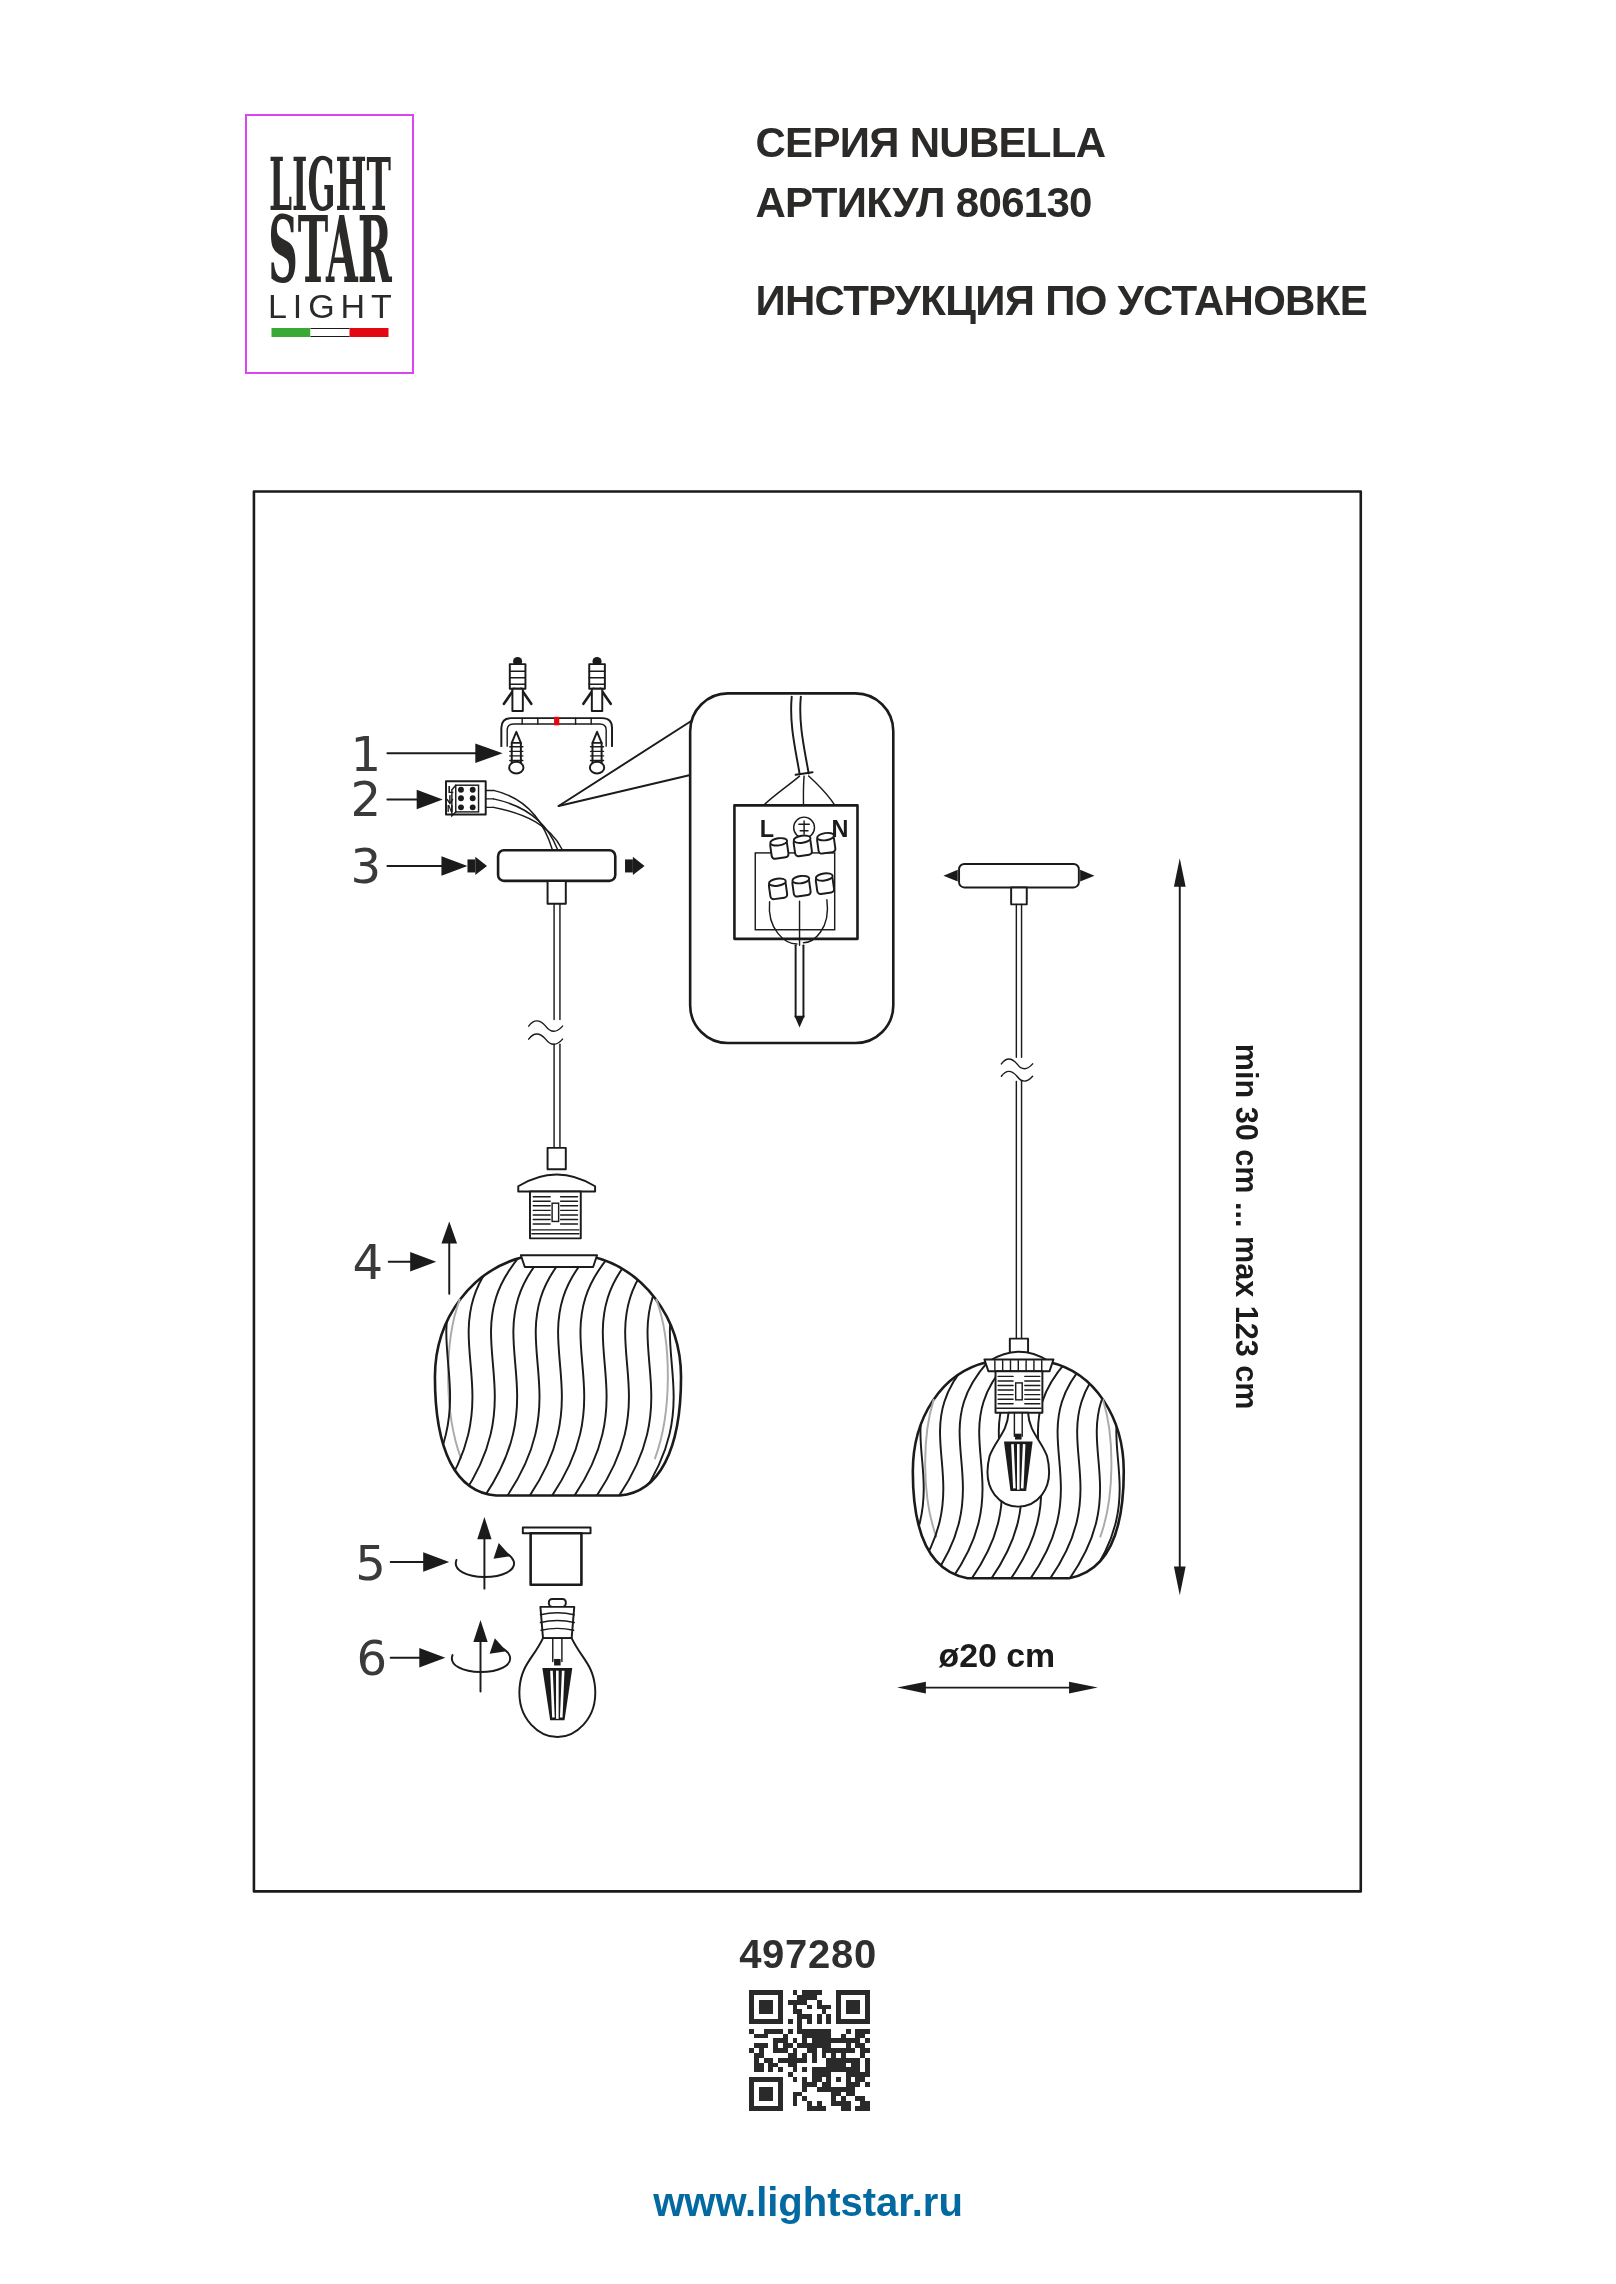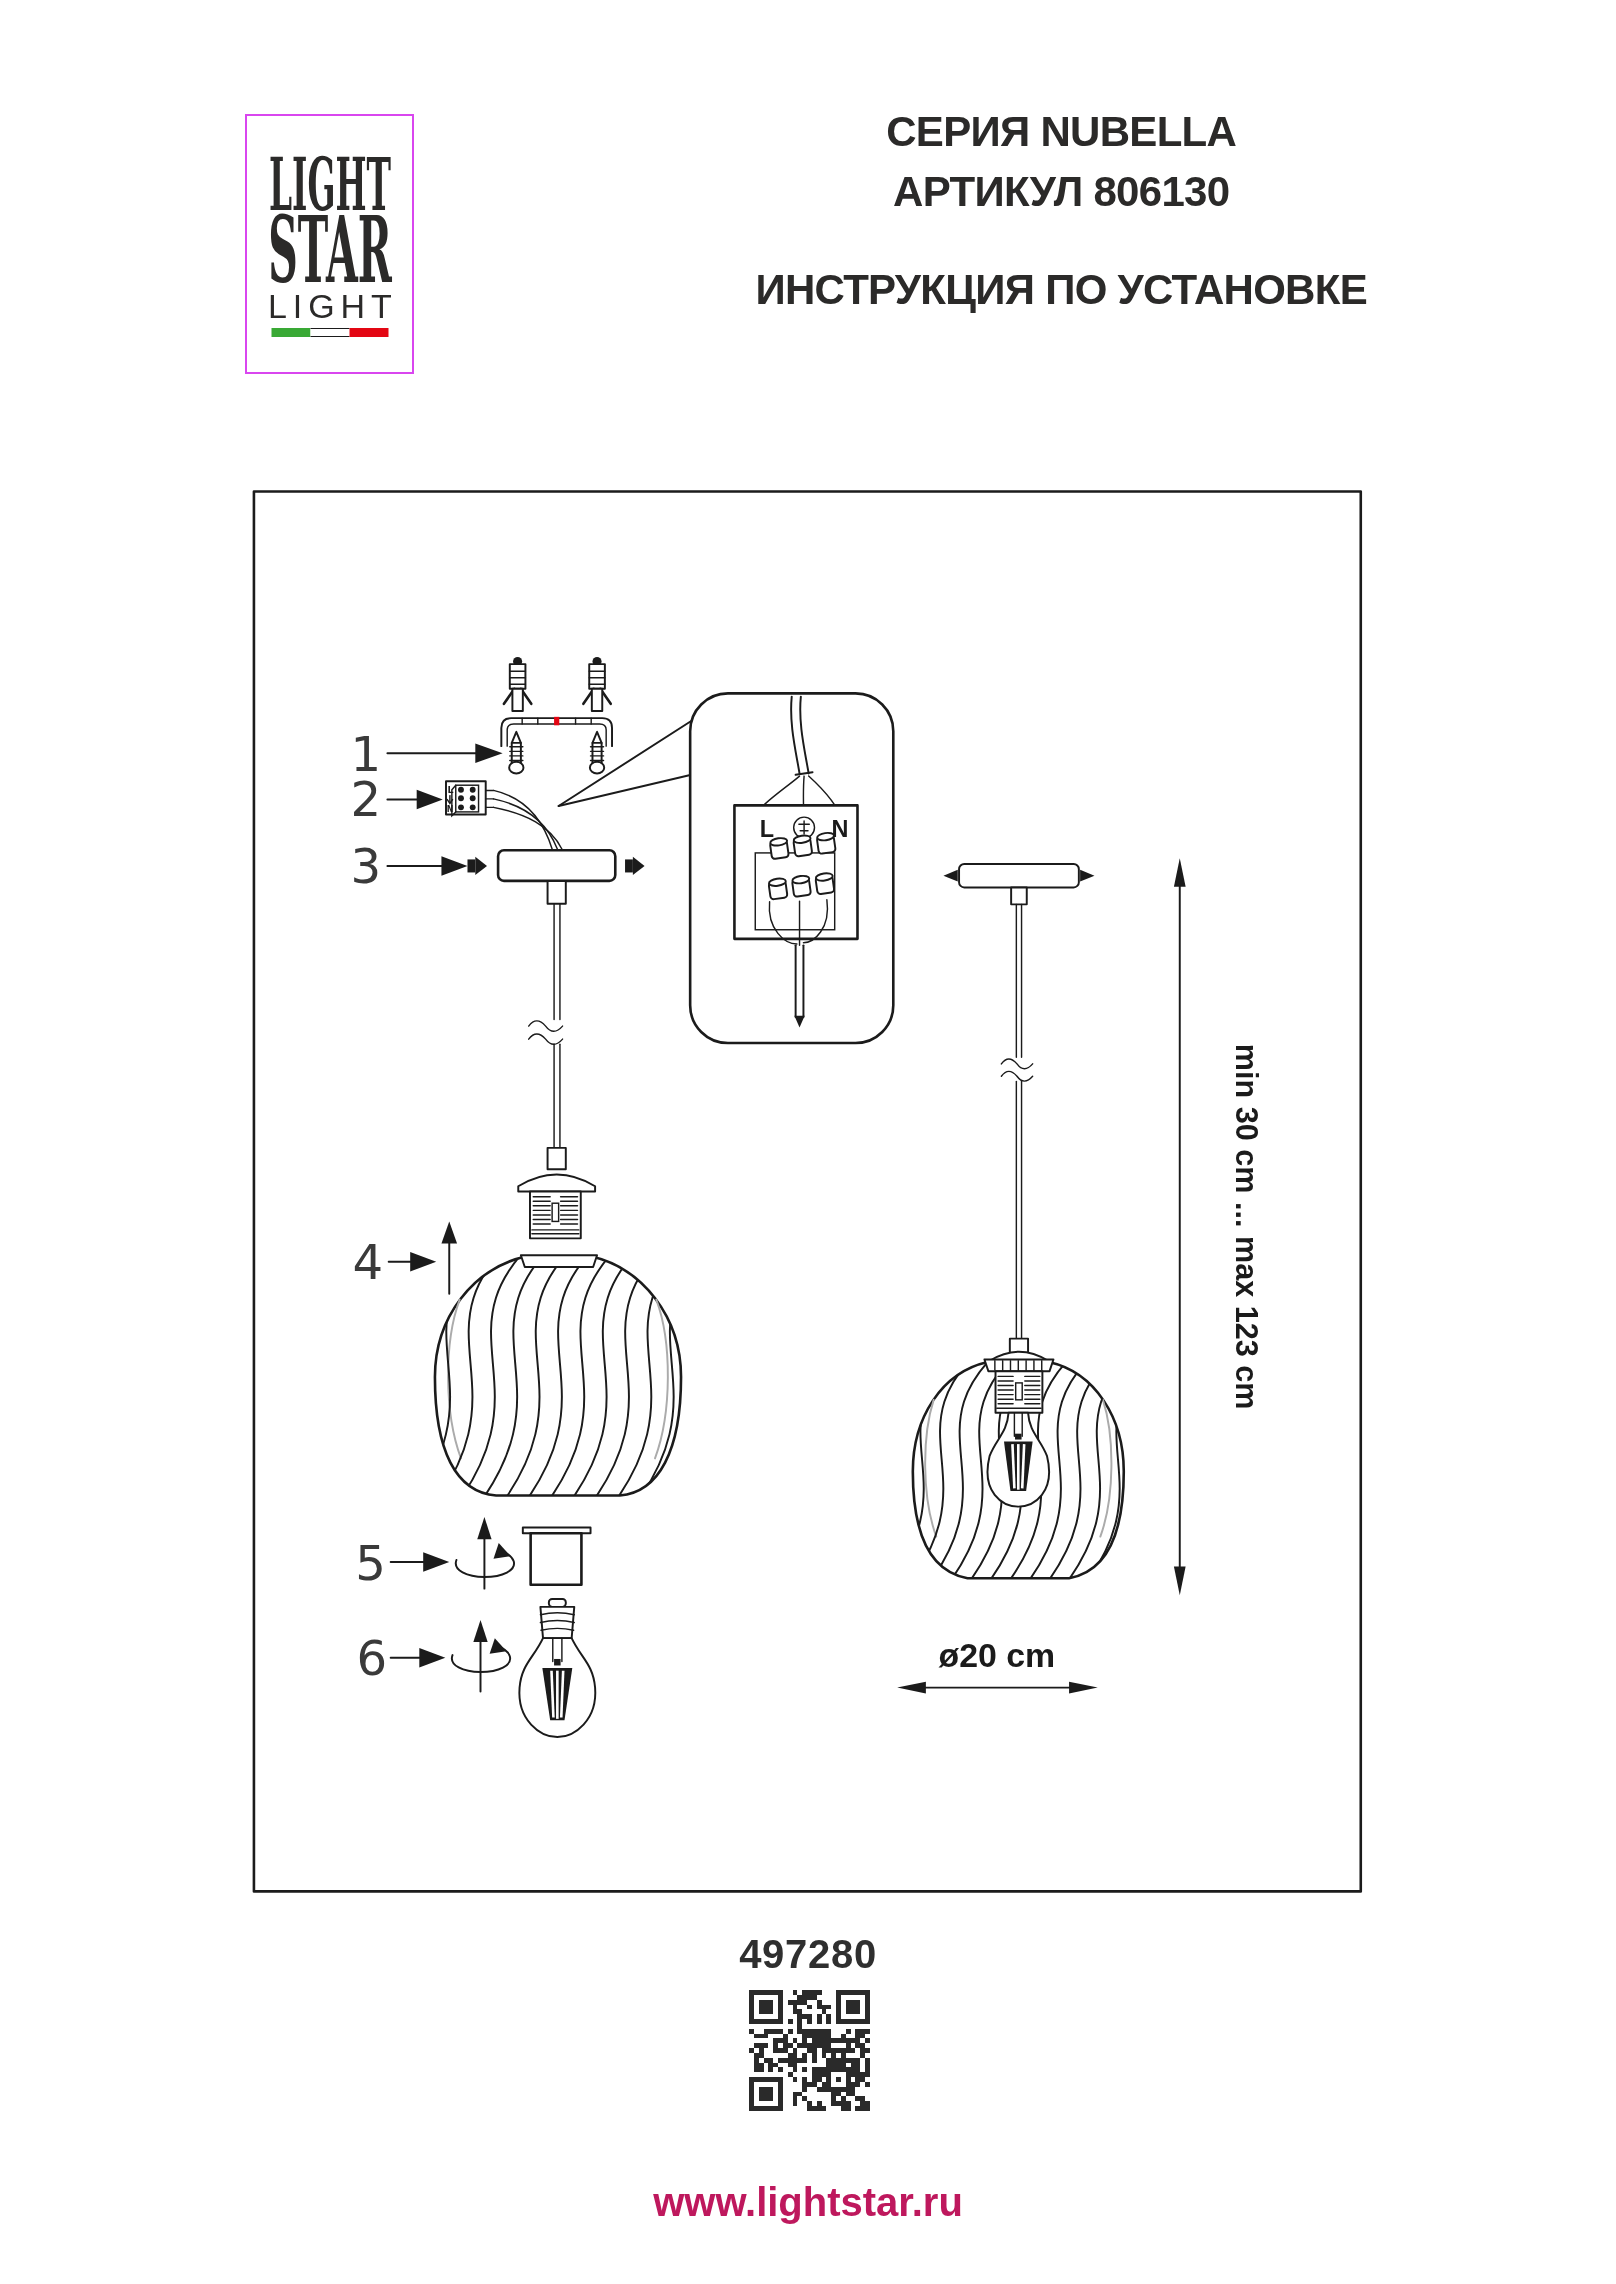--- a/index.html
+++ b/index.html
@@ -9,29 +9,29 @@
   #logo-box{position:absolute;left:245px;top:114px;width:165px;height:256px;border:2px solid #d946ef;}
   .logo-line{position:absolute;left:50%;white-space:nowrap;color:#2b2a29;}
   .logo-l1{top:25px;font:bold 73px "DejaVu Serif",serif;transform:translateX(-50%) scaleX(.45);transform-origin:center top;}
   .logo-l2{top:81px;font:bold 91px "DejaVu Serif",serif;transform:translateX(-50%) scaleX(.45);transform-origin:center top;}
   .logo-l3{top:171px;font:400 34px "Liberation Sans",sans-serif;letter-spacing:5.9px;transform:translateX(-50%);margin-left:3.3px;}
   #flag-bar{position:absolute;left:50%;top:212px;transform:translateX(-50%);width:117px;height:9px;display:flex;}
   #flag-bar .fg{flex:1;background:#39a935;}
   #flag-bar .fw{flex:1;background:#fff;border-top:1.6px solid #1b1b1b;border-bottom:1.6px solid #1b1b1b;box-sizing:border-box;}
   #flag-bar .fr{flex:1;background:#e30613;}
 
-  #header-text{position:absolute;right:249px;top:102px;text-align:center;color:#2b2a29;}
+  #header-text{position:absolute;right:249px;top:113px;text-align:left;color:#2b2a29;}
   .h-small{font-weight:bold;font-size:42px;line-height:60px;letter-spacing:-0.7px;white-space:nowrap;}
   .h-big{font-weight:bold;font-size:42px;line-height:55px;letter-spacing:-0.7px;white-space:nowrap;}
   .h-gap{height:40px;}
 
   
   #article-number{position:absolute;left:0;right:0;top:1932px;text-align:center;font:bold 40px "Liberation Sans",sans-serif;color:#2f2f2f;letter-spacing:0.7px;}
   #qr{position:absolute;left:749px;top:1990px;width:121px;height:121px;}
-  #website{position:absolute;left:0;right:0;top:2180px;text-align:center;font:bold 40px "Liberation Sans",sans-serif;color:#be185d;}
+  #website{position:absolute;left:0;right:0;top:2180px;text-align:center;font:bold 40px "Liberation Sans",sans-serif;color:#0369a1;}
 
   
   #diagram{position:absolute;left:0;top:0;}
   .o{fill:none;stroke:#1b1b1b;stroke-width:4;stroke-linejoin:round;stroke-linecap:round;}
   .o3{fill:none;stroke:#1b1b1b;stroke-width:3;stroke-linejoin:round;stroke-linecap:round;}
   .o2{fill:none;stroke:#1b1b1b;stroke-width:2.2;stroke-linecap:round;}
   .w{fill:#fff;stroke:#1b1b1b;stroke-width:4;stroke-linejoin:round;}
   .w3{fill:#fff;stroke:#1b1b1b;stroke-width:3;stroke-linejoin:round;}
   .blk{fill:#1b1b1b;stroke:none;}
   .gray{fill:none;stroke:#ababab;stroke-width:3;stroke-linecap:round;}

